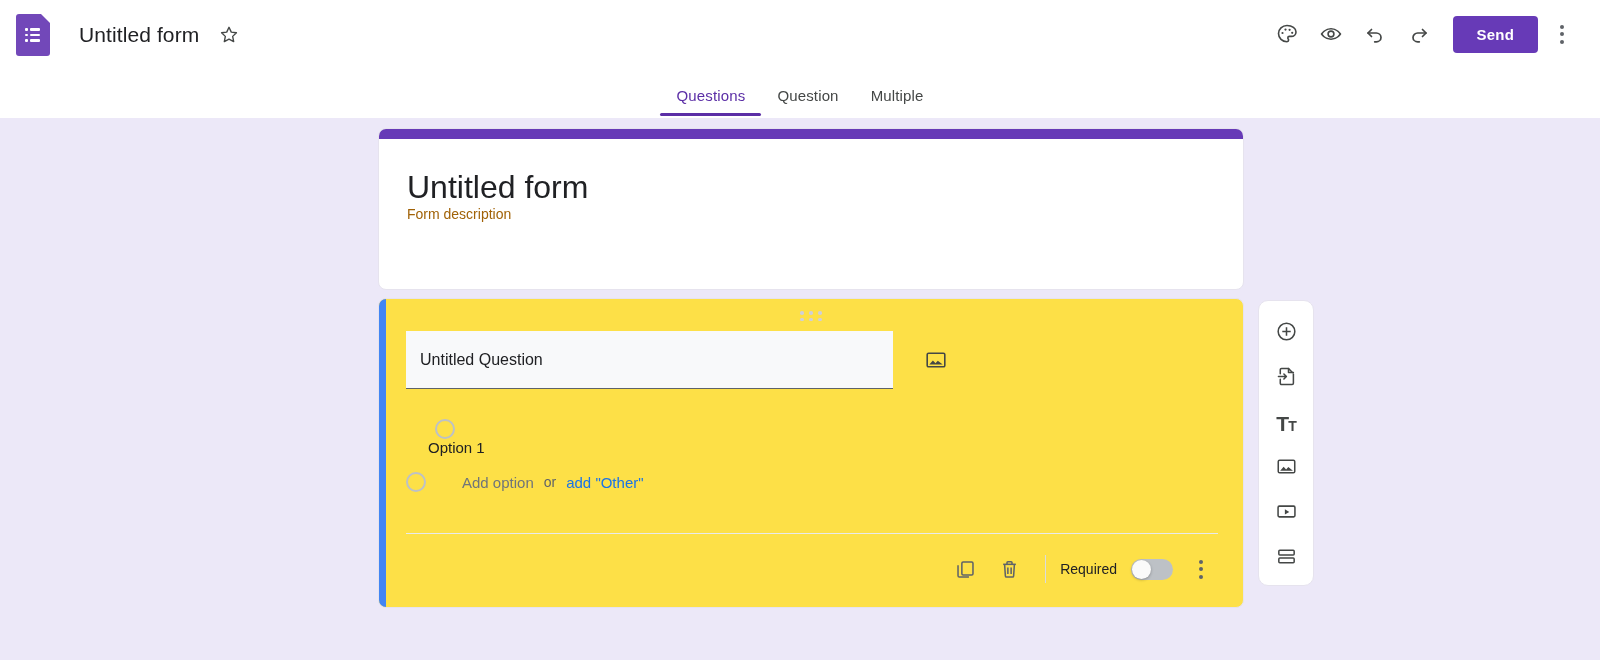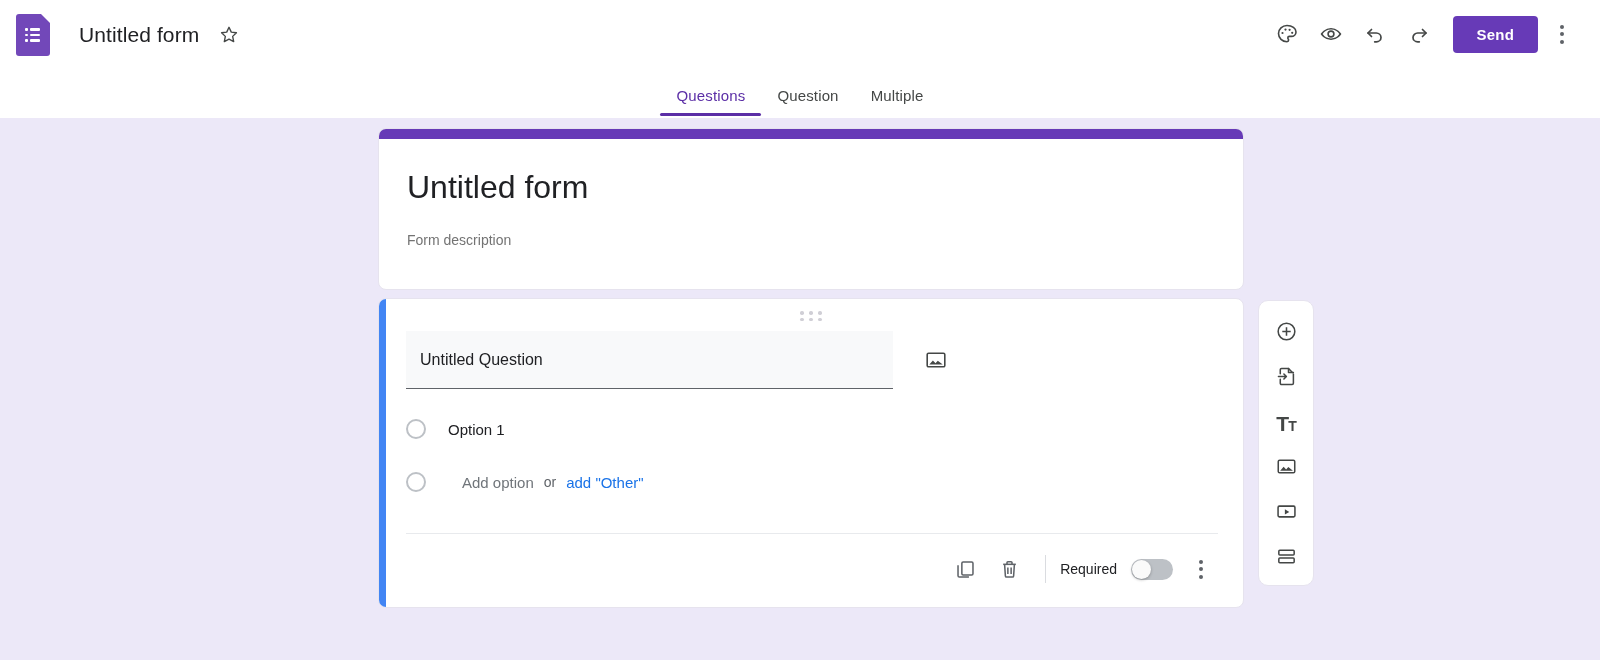--- a/index.html
+++ b/index.html
@@ -86,25 +86,25 @@
     position: absolute; left: 378px; top: 10px; width: 866px; height: 162px;
     background: #ffffff; border-radius: 8px;
     border: 1px solid #e6e3ee;
     overflow: hidden;
   }
   .title-card-bar { height: 10px; background: #673ab7; width: 100%; }
   .title-card-body { padding: 30px 28px 0 28px; }
   .form-heading {
     font-size: 32px; color: #202124; font-weight: normal; letter-spacing: 0;
   }
-  .form-desc { margin-top: 26px; font-size: 14px; color: #737373; }
+  .form-desc { font-size: 14px; color: #a16207; }
 
   .q-card {
     position: absolute; left: 378px; top: 180px; width: 866px; height: 310px;
-    background: #ffffff; border-radius: 8px; border: 1px solid #e6e3ee;
+    background: #fde047; border-radius: 8px; border: 1px solid #e6e3ee;
     overflow: hidden;
   }
   .q-accent {
     position: absolute; left: 0; top: 0; width: 7px; height: 100%;
     background: #4285f4;
   }
   .drag-dots {
     position: absolute; left: 50%; top: 12px; transform: translateX(-50%);
     display: grid; grid-template-columns: repeat(3, 4px); gap: 3px 5px;
   }
@@ -287,21 +287,21 @@
 
         <div class="q-image-btn">
           <svg width="24" height="24" viewBox="0 0 24 24" fill="none" stroke="#444746" stroke-width="1.6">
             <rect x="3.2" y="5.2" width="17.6" height="13.6" rx="1.4"></rect>
             <path d="M5.3 16.6l3.6-4.2 2.6 2.9 2.3-2.6 4.9 3.9z" fill="#444746" stroke="none"></path>
           </svg>
         </div>
 
       </div>
 
-      <div class="opt-row" style="top:120px;">
+      <div class="opt-row" style="top:120px;flex-direction:column;">
         <span class="opt-radio"></span>
         <span class="opt-text">Option 1</span>
       </div>
 
       <div class="opt-row" style="top:173px;">
         <span class="opt-radio"></span>
         <span class="opt-text muted">Add option</span>
         <span class="opt-or">or</span>
         <span class="opt-link">add "Other"</span>
       </div>

